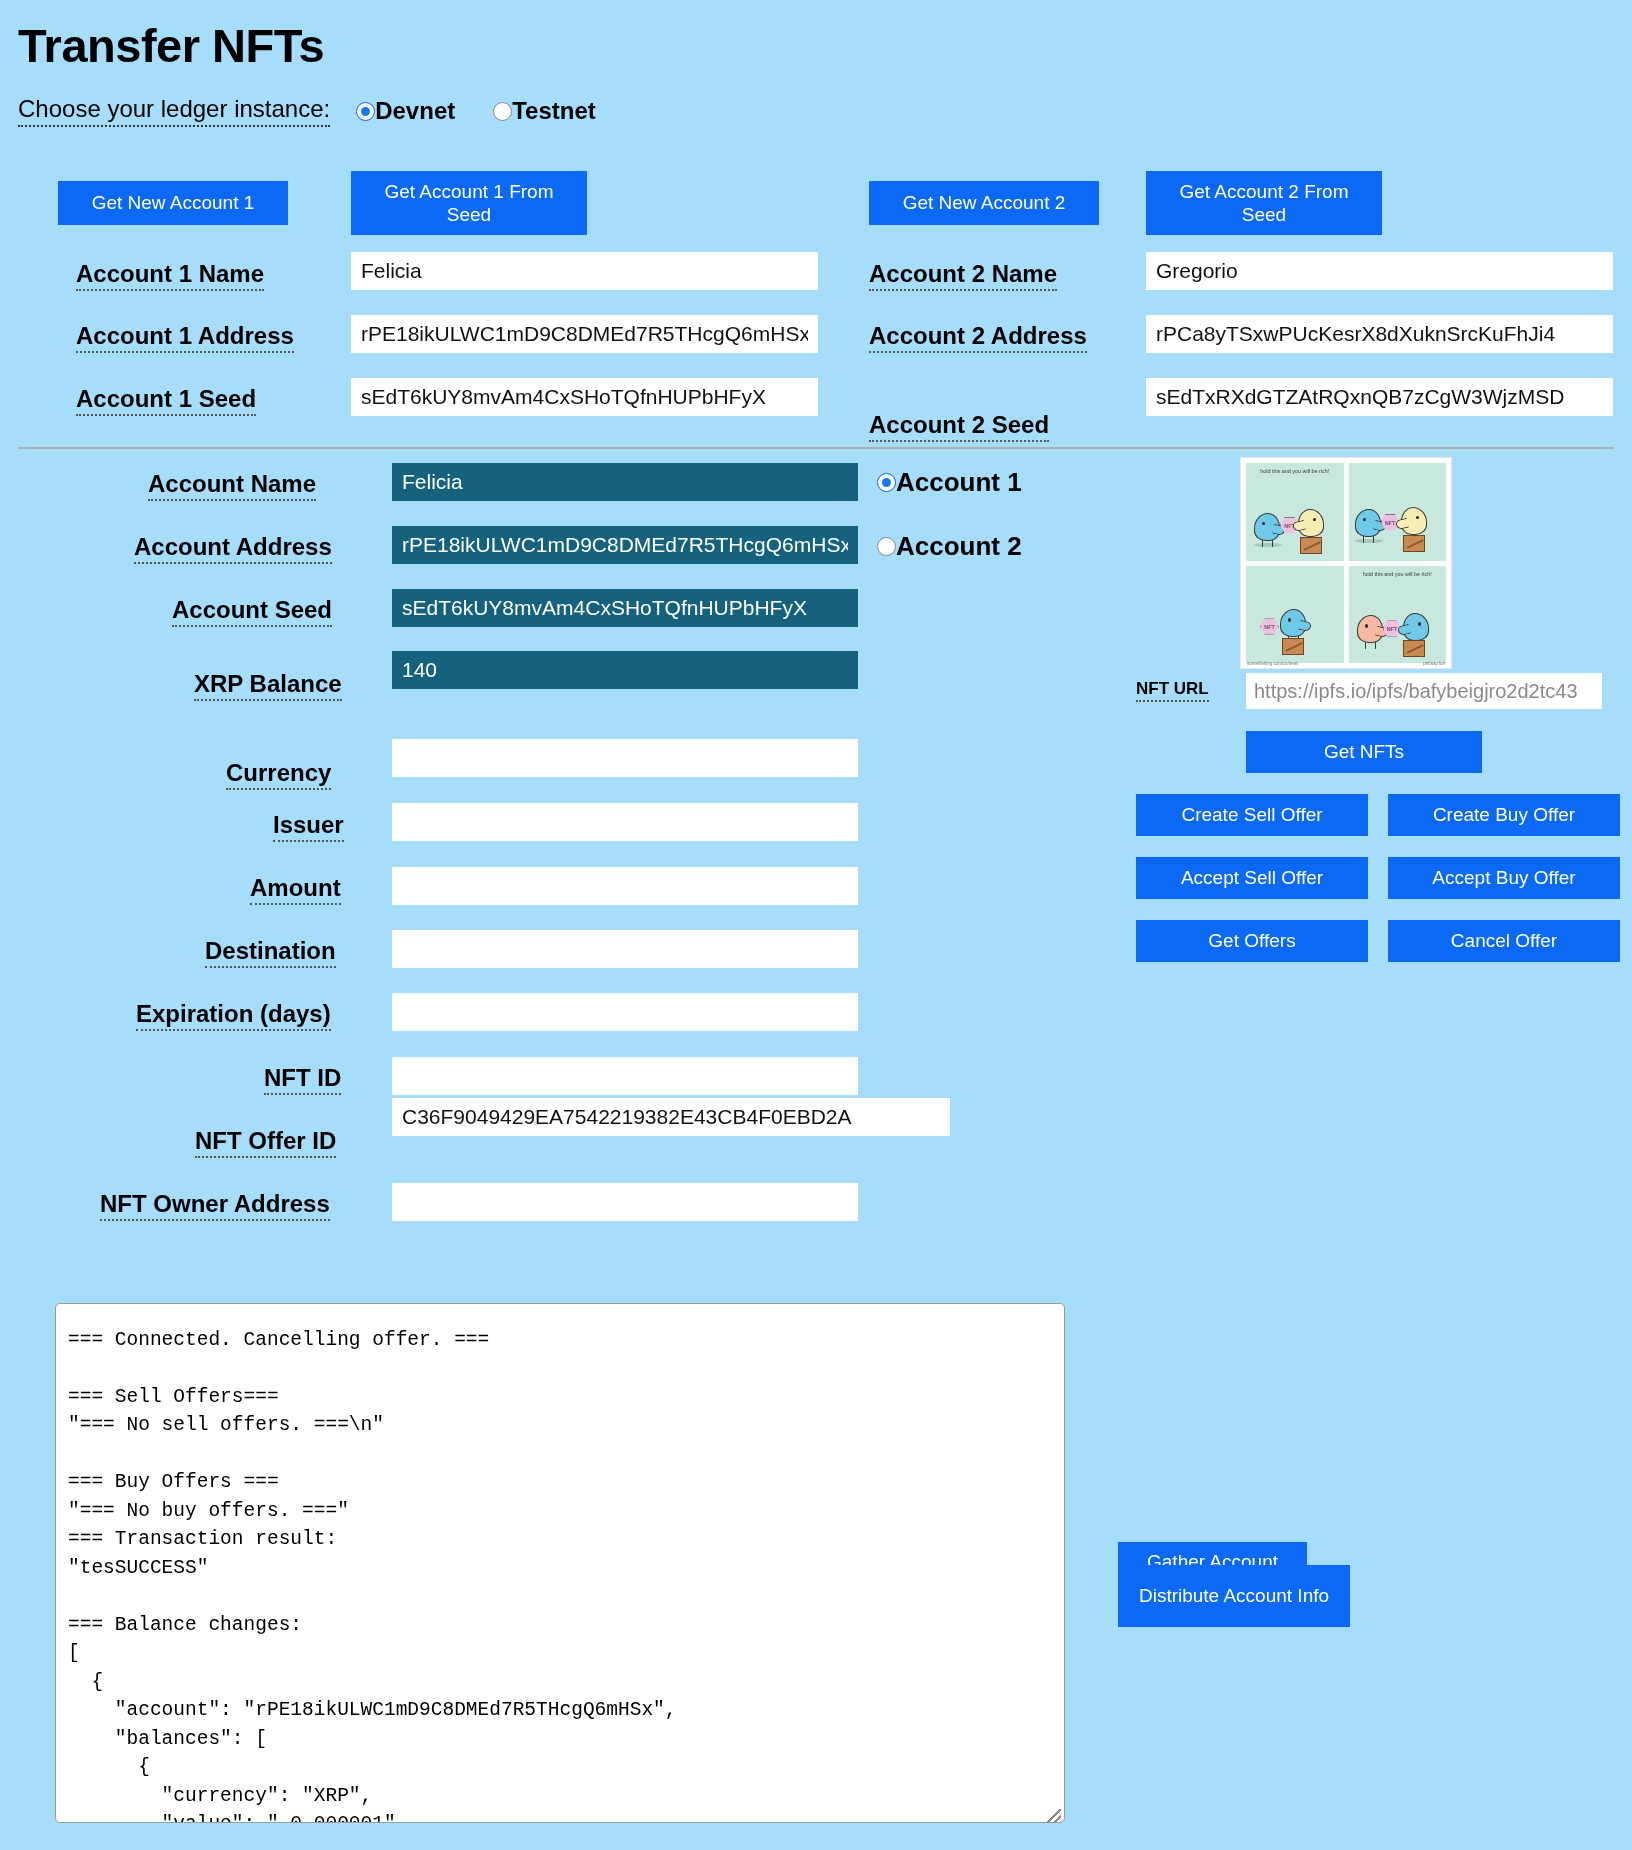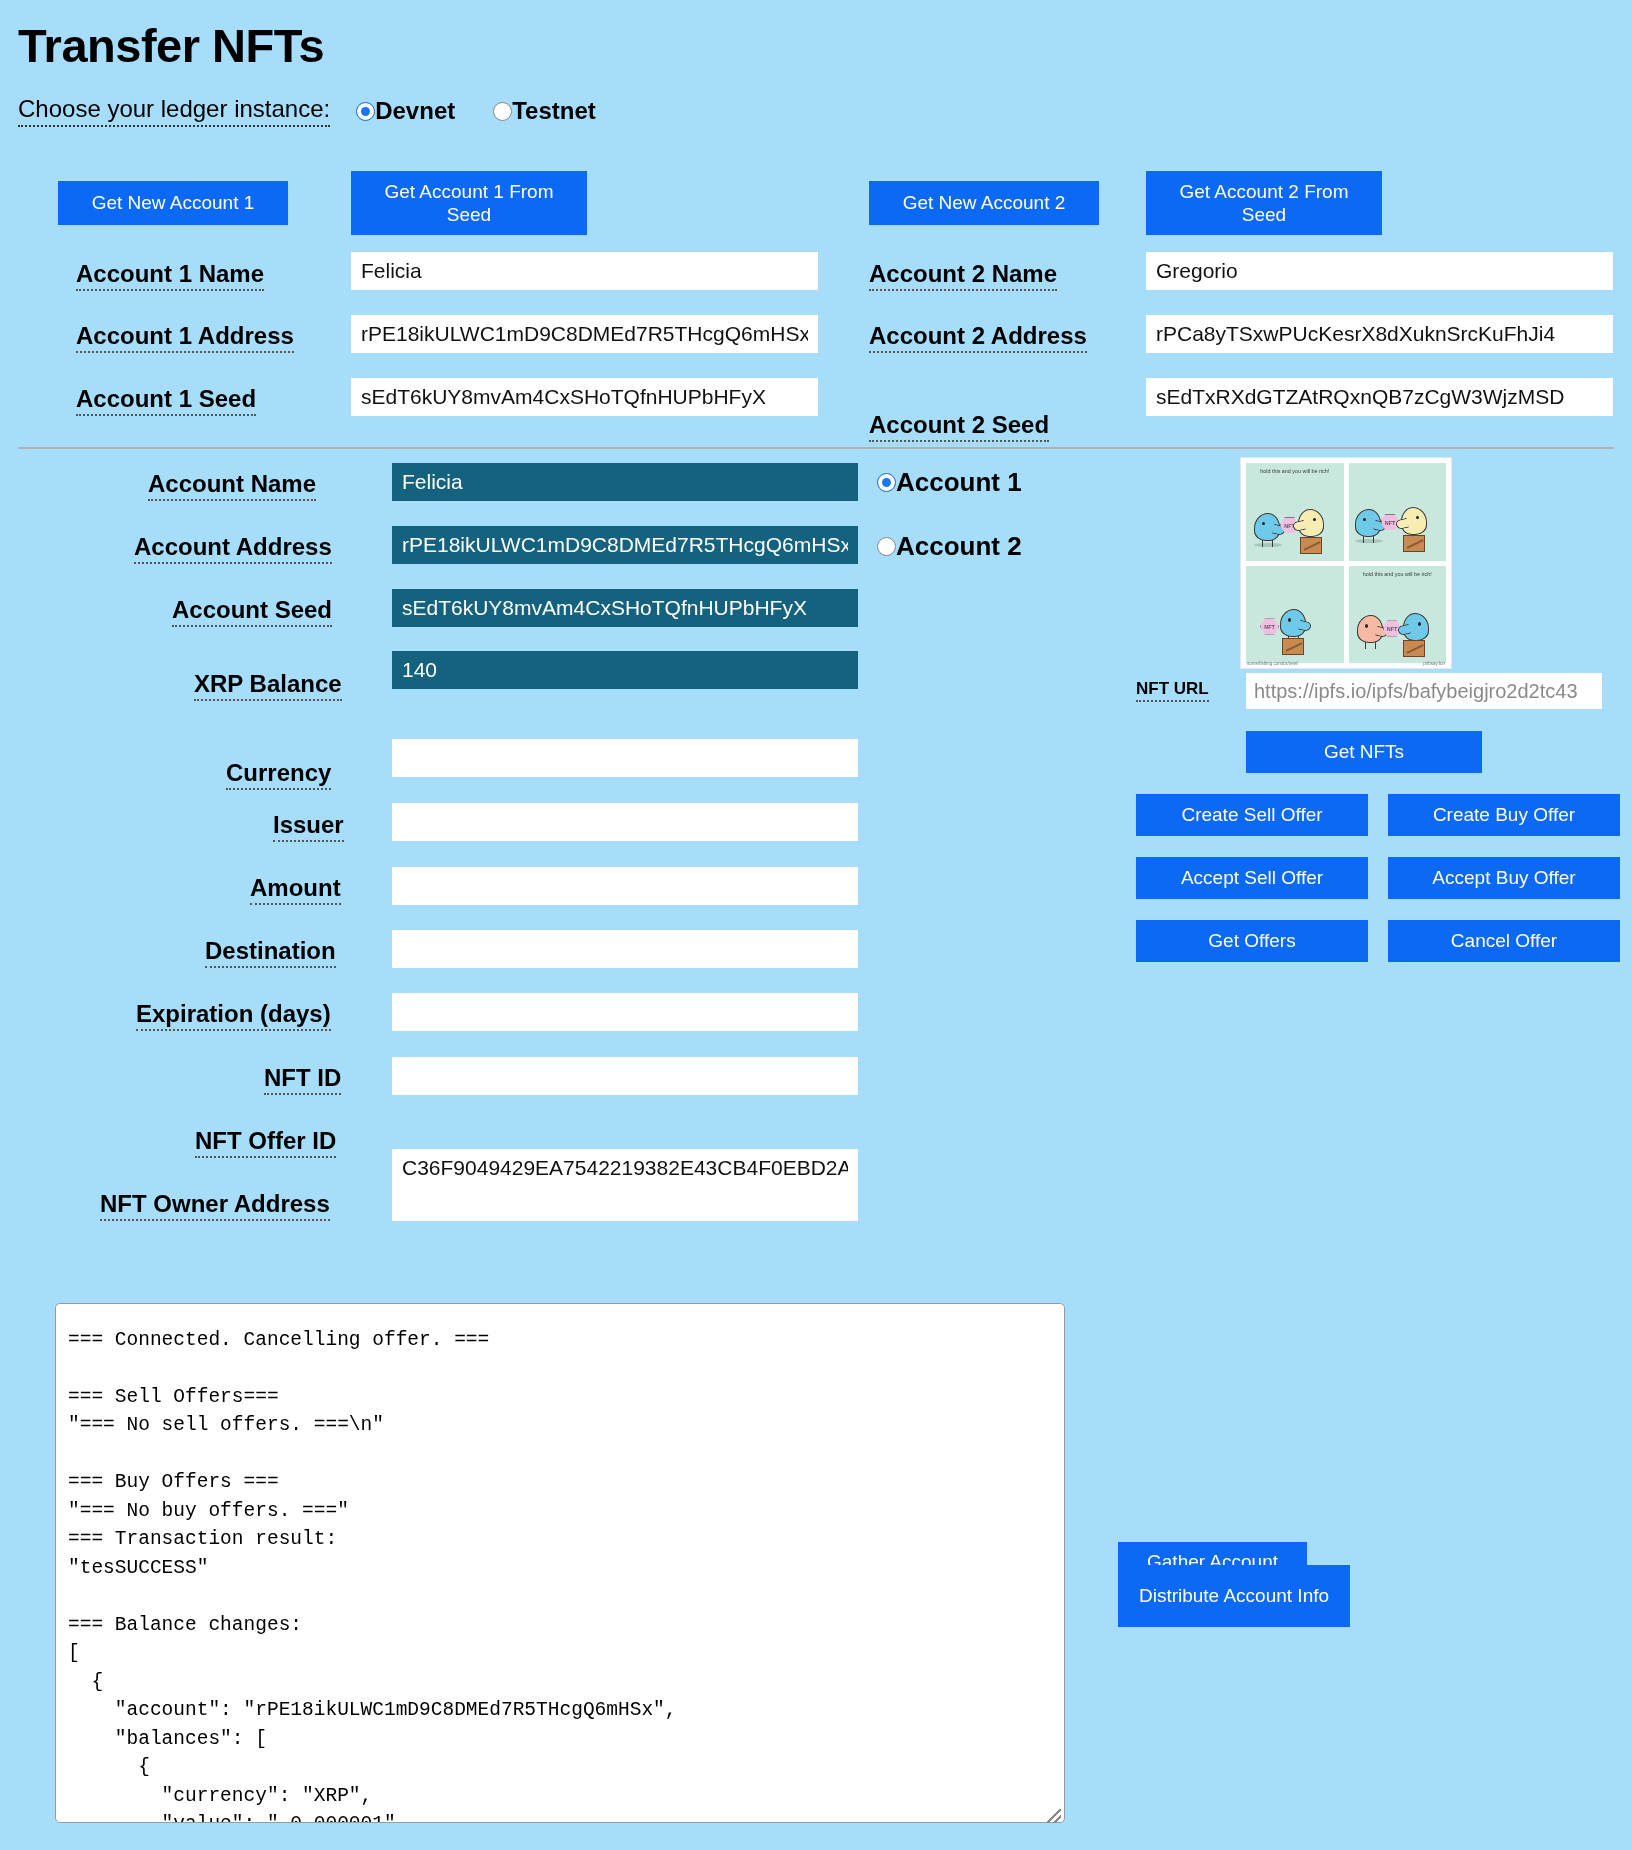--- a/index.html
+++ b/index.html
@@ -317,21 +317,21 @@
     <span class="flabel abs" style="left:187px; top:488px;">Destination</span>
     <input class="w-input abs" style="left: 374px; top: 481px; width: 466px;" value="">
 
     <span class="flabel abs" style="left:118px; top:551px;">Expiration (days)</span>
     <input class="w-input abs" style="left: 374px; top: 544px; width: 466px;" value="">
 
     <span class="flabel abs" style="left:246px; top:615px;">NFT ID</span>
     <input class="w-input abs" style="left: 374px; top: 608px; width: 466px;" value="">
 
     <span class="flabel abs" style="left:177px; top:678px;">NFT Offer ID</span>
-    <input class="w-input abs" style="left: 374px; top: 700px; width: 466px;" value="C36F9049429EA7542219382E43CB4F0EBD2A">
+    <input class="w-input abs" style="left: 374px; top: 649px; width: 558px;" value="C36F9049429EA7542219382E43CB4F0EBD2A">
 
     <span class="flabel abs" style="left:82px; top:741px;">NFT Owner Address</span>
     <input class="w-input abs" style="left: 374px; top: 734px; width: 466px;" value="">
   </div>
 
   <div style="position:absolute; left:55px; top:1303px;">
     <textarea class="logbox" style="width: 1010px; height: 520px;" readonly="">=== Connected. Cancelling offer. ===
 
 === Sell Offers===
 "=== No sell offers. ===\n"

